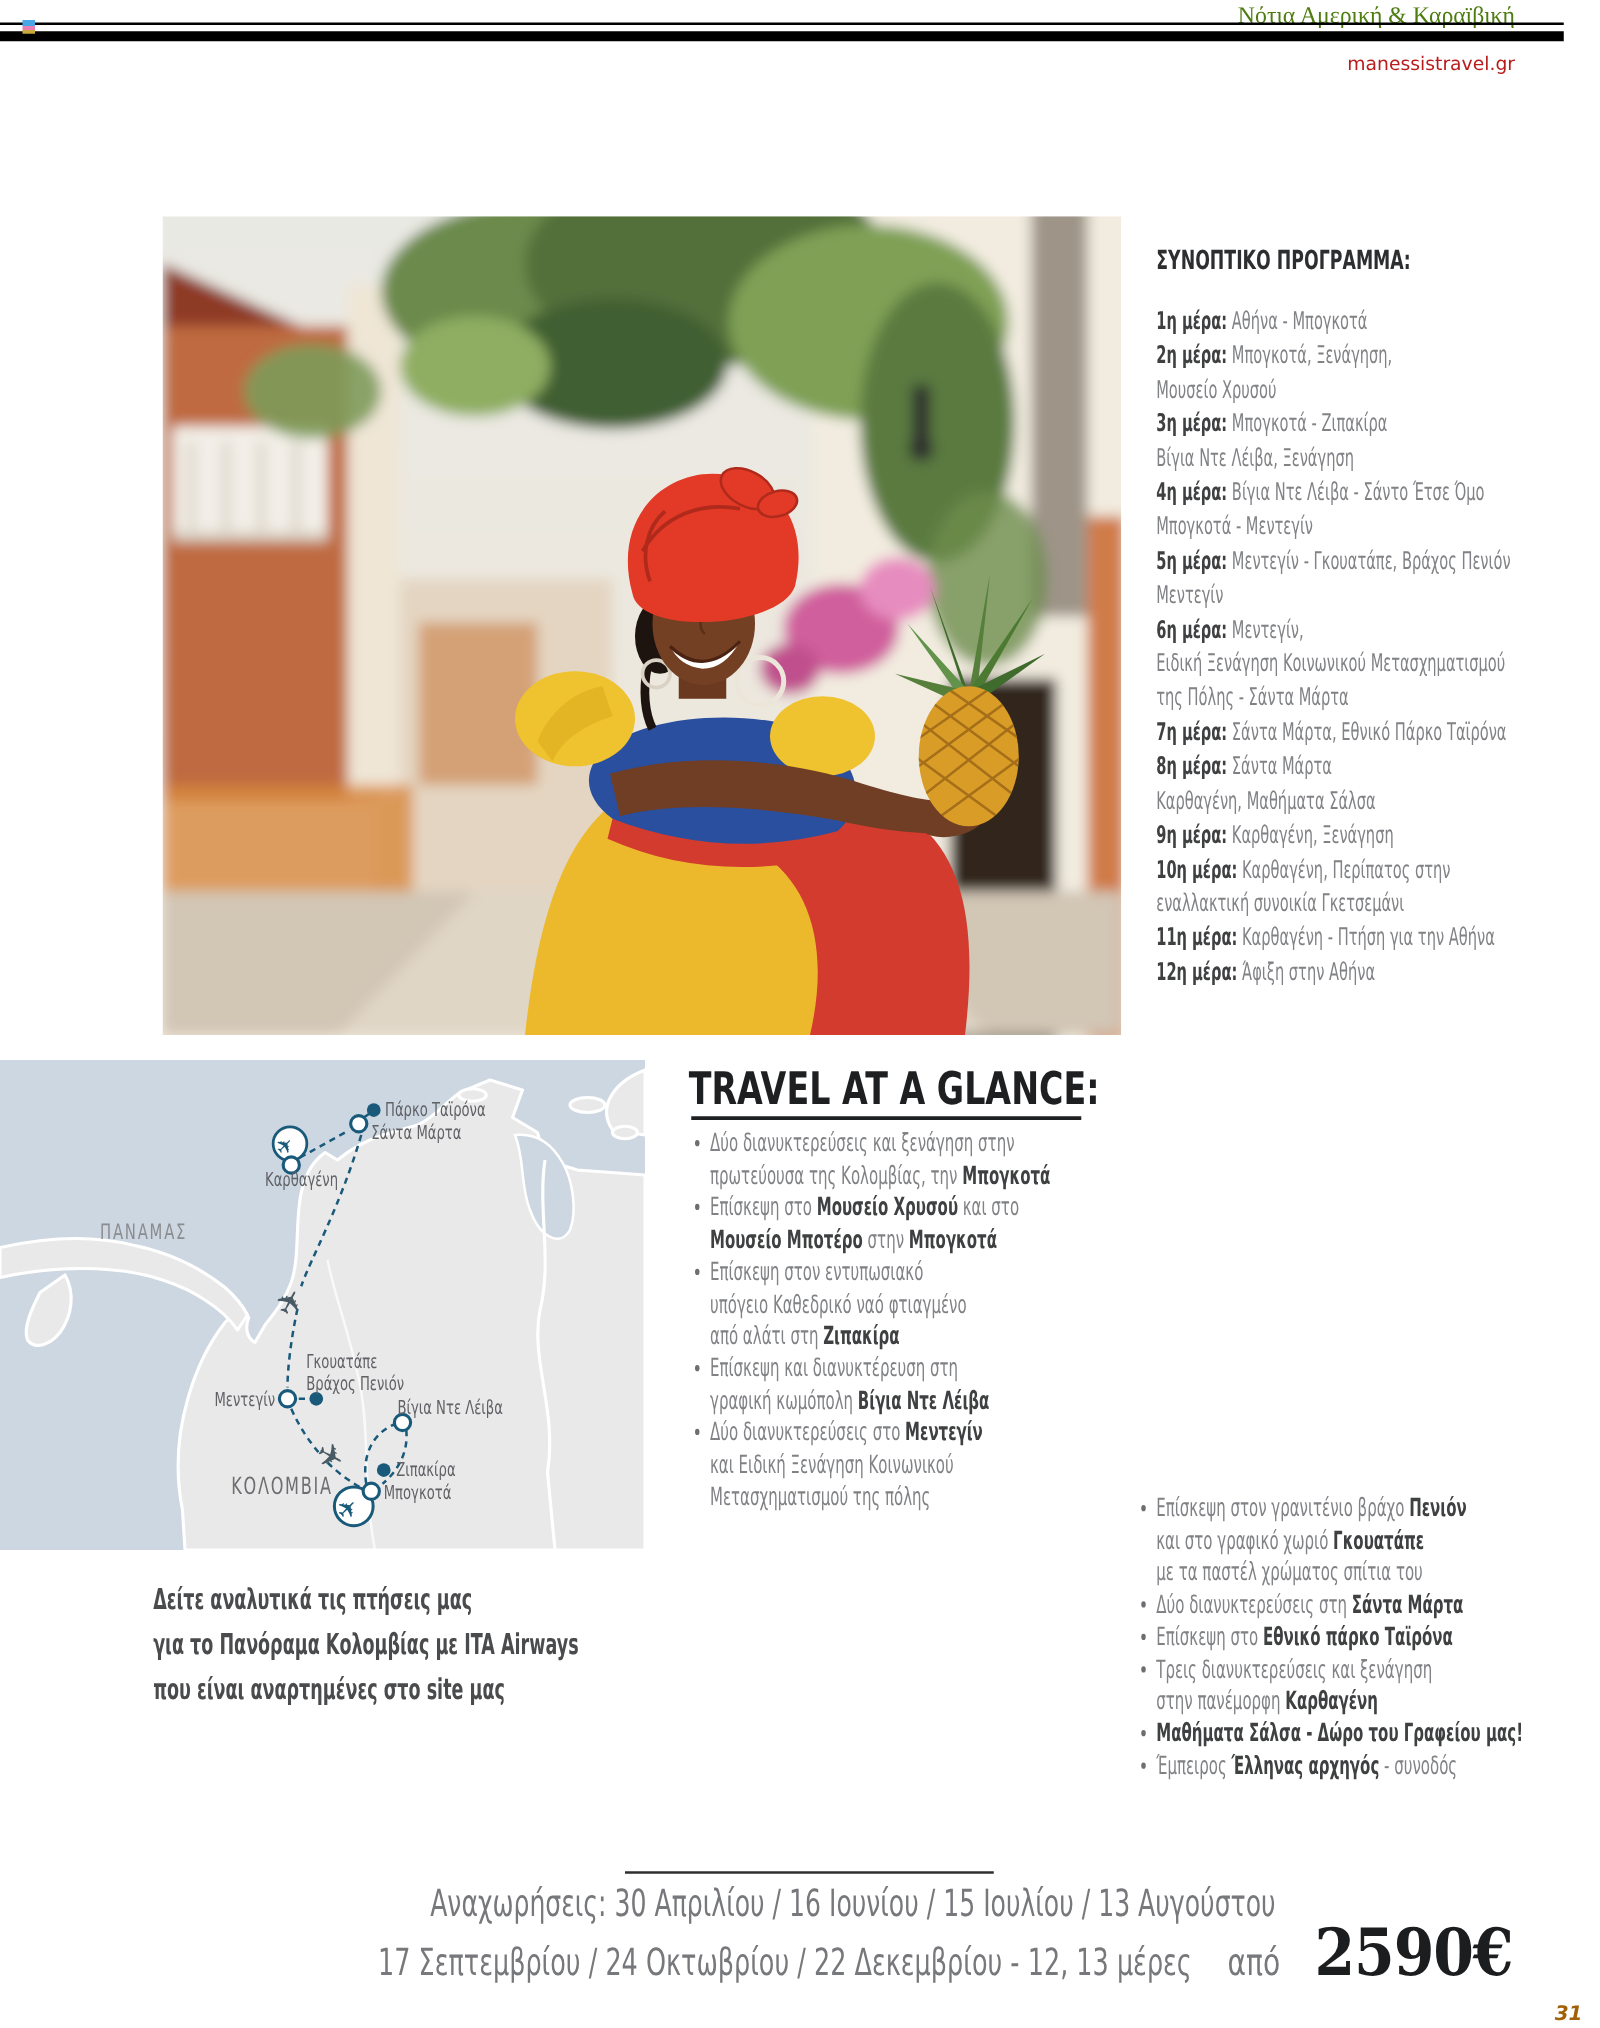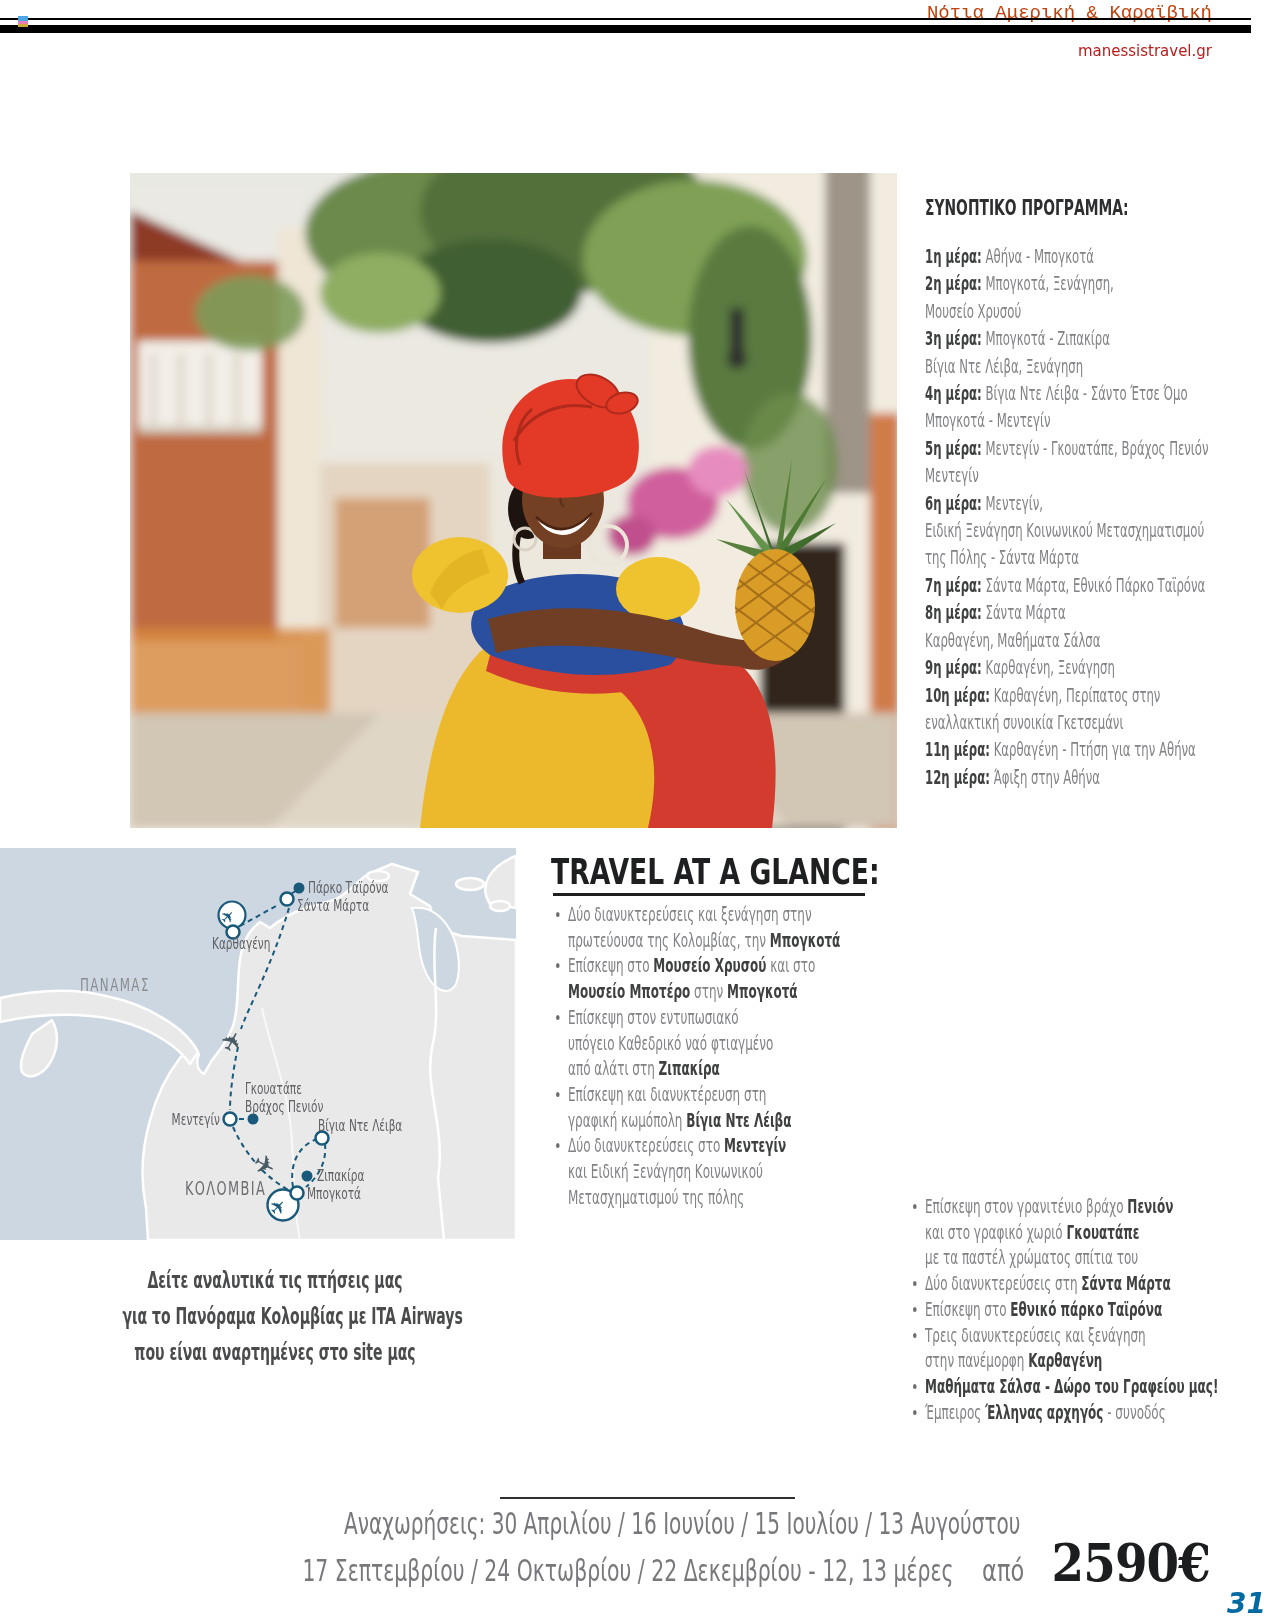--- a/index.html
+++ b/index.html
@@ -1,21 +1,21 @@
 <!DOCTYPE html>
 <html><head>
 <meta charset="utf-8">
 <style>
   html,body{margin:0;padding:0;background:#ffffff;}
   .page{position:relative;width:1280px;height:1622px;background:#ffffff;overflow:hidden;
         font-family:"DejaVu Sans",sans-serif;color:#58595b;}
 
   
-  .hdr-category{position:absolute;top:2px;right:68px;font-family:Liberation Mono, monospace;
-    font-size:19px;color:#c2410c;}
+  .hdr-category{position:absolute;top:2px;right:68px;font-family:Liberation Serif, serif;
+    font-size:19px;color:#4d7c0f;}
   .rule-thin{position:absolute;top:18px;left:0;width:1251px;height:2px;background:#000;}
   .rule-thick{position:absolute;top:25px;left:0;width:1251px;height:8px;background:#000;}
   .reg-mark{position:absolute;top:16px;left:18px;width:10px;height:11px;
     background:linear-gradient(#49a7e8 0 45%,#e87fb4 45% 72%,#caa93a 72% 100%);}
   .hdr-site{position:absolute;top:42px;right:68px;font-size:15px;color:#b91c1c;}
 
   
   .photo{position:absolute;left:130px;top:173px;width:767px;height:655px;overflow:hidden;}
 
   
@@ -36,36 +36,36 @@
   .bullets{position:absolute;margin:0;padding:0;list-style:none;transform:scaleX(.6);
     transform-origin:0 0;font-size:20px;line-height:25.7px;color:#808285;}
   .bullets li{display:flex;align-items:flex-start;}
   .bullets .dot{flex:none;width:6px;height:5px;border-radius:50%;background:#6d6e71;margin:10px 14px 0 0;}
   .bullets p{margin:0;white-space:pre;}
   .bullets .b{font-weight:bold;color:#3f4041;}
   .bullets-left{left:556px;top:902px;}
   .bullets-right{left:913px;top:1194px;}
 
   
-  .flights-note{position:absolute;left:25px;top:1262px;width:500px;text-align:center;}
+  .flights-note{position:absolute;left:25px;top:1262px;width:500px;}
   .flights-note .inner{transform:scaleX(.61);transform-origin:50% 0;font-size:23px;font-weight:bold;
     color:#4a4b4d;line-height:36px;white-space:nowrap;}
 
   
   .price-sep{position:absolute;left:500px;top:1497px;width:295px;height:2px;background:#2e2f31;}
   .dep-line1{position:absolute;right:260px;top:1506px;font-size:30px;color:#77787b;white-space:nowrap;
     transform:scaleX(.67);transform-origin:100% 0;}
   .dep-row2{position:absolute;right:70px;top:1532px;display:flex;align-items:baseline;}
   .dep-line2{font-size:30px;color:#77787b;white-space:nowrap;transform:scaleX(.68);
     transform-origin:100% 50%;}
   .dep-from{font-size:30px;color:#77787b;margin:0 10px 0 14px;transform:scaleX(.75);transform-origin:100% 50%;}
   .price{font-family:"DejaVu Serif",serif;font-weight:bold;font-size:52px;color:#1c1d1f;
     letter-spacing:-1px;transform:scaleX(.9);transform-origin:100% 50%;white-space:nowrap;}
-  .page-number{position:absolute;right:14px;bottom:2px;font-size:28px;font-weight:bold;
-    font-style:italic;color:#0369a1;}
+  .page-number{position:absolute;right:14px;bottom:2px;font-size:16px;font-weight:bold;
+    font-style:italic;color:#a16207;}
 </style>
 </head>
 <body>
 
 <div class="page">
 
   <div class="hdr-category">Νότια Αμερική &amp; Καραϊβική</div>
   <div class="rule-thin"></div>
   <div class="rule-thick"></div>
   <div class="reg-mark"></div>

